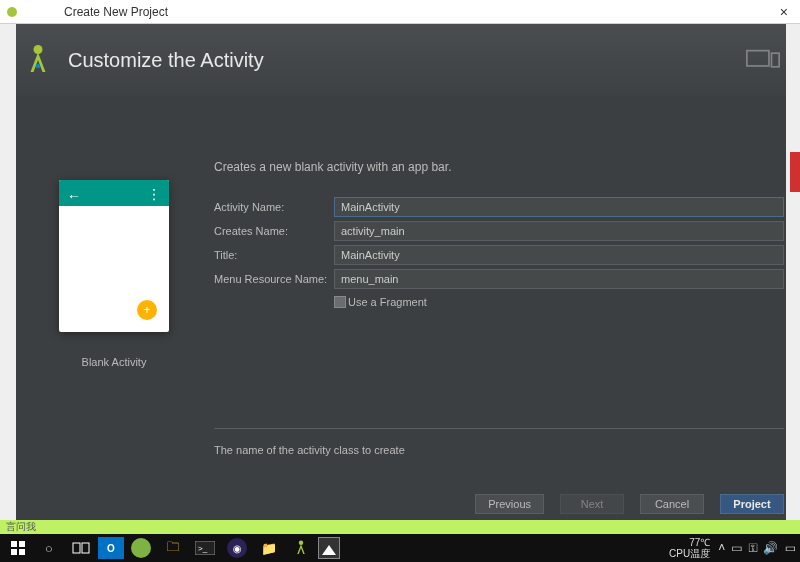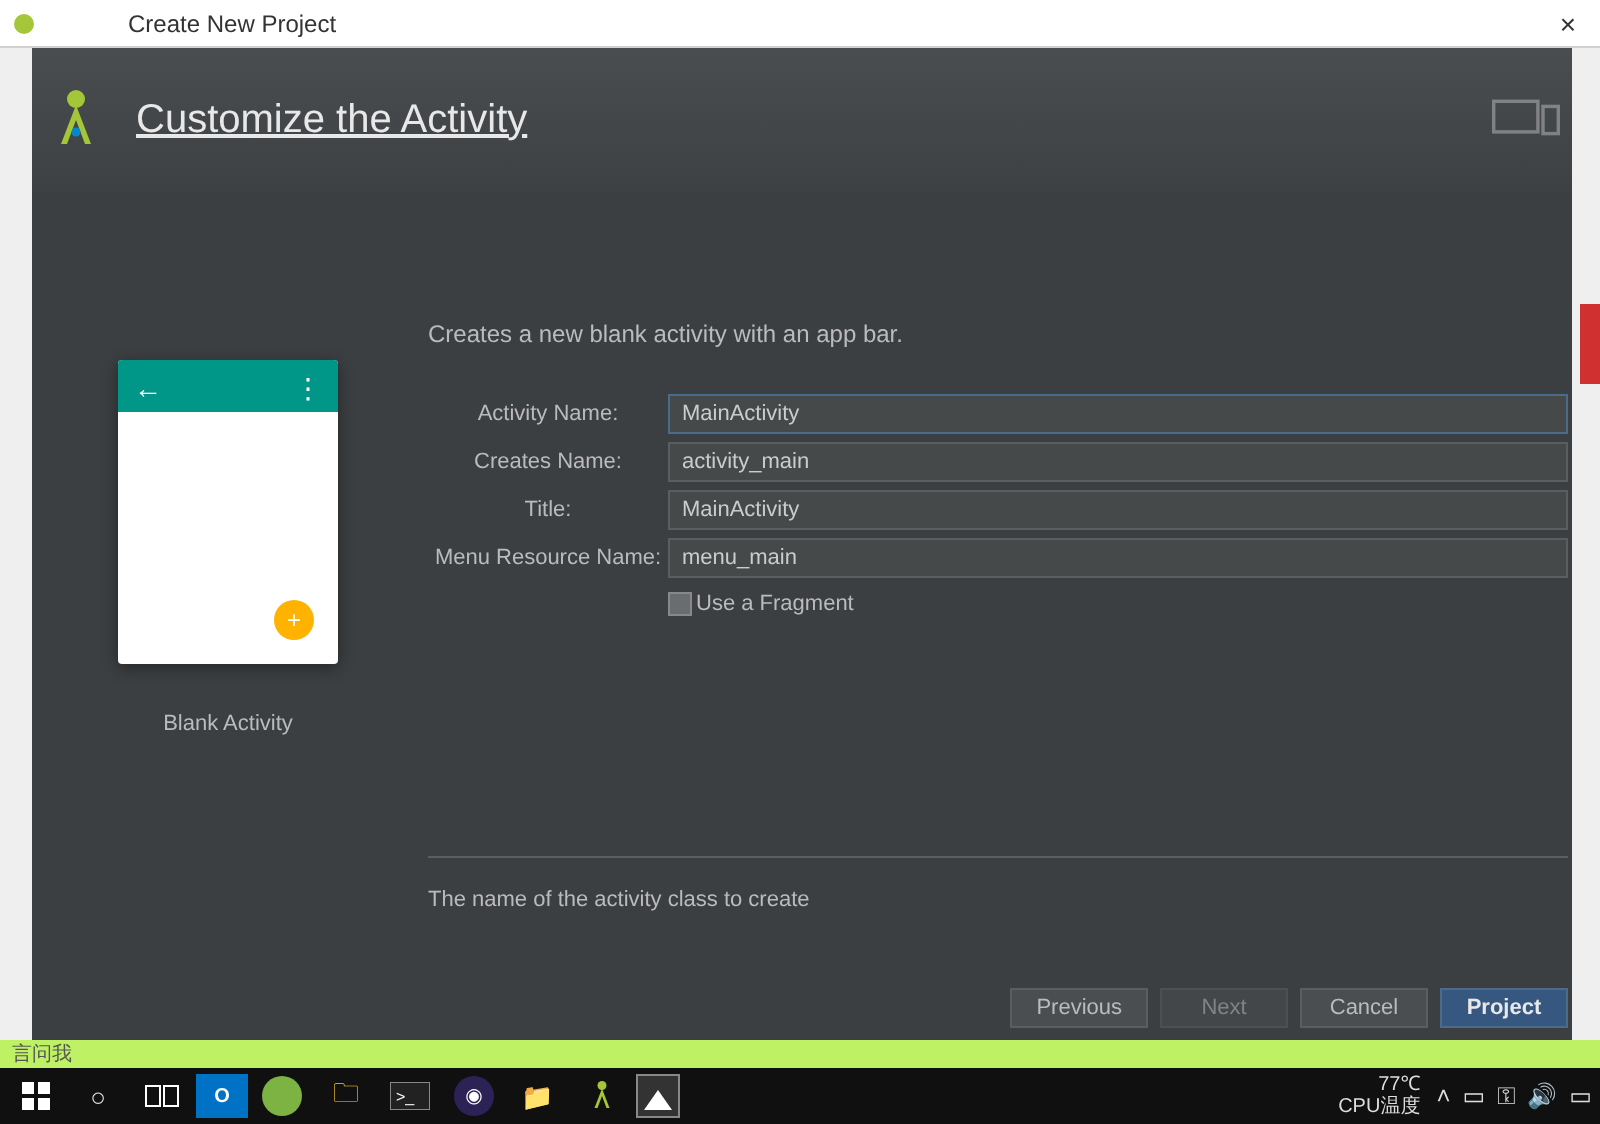--- a/index.html
+++ b/index.html
@@ -7,47 +7,47 @@
 
 .window-titlebar { height: 24px; background: #ffffff; display: flex; align-items: center; padding: 0 6px; justify-content: space-between; border-bottom: 1px solid #d0d0d0; }
 .title-left { display: flex; align-items: center; gap: 6px; }
 .title-icon { width: 12px; height: 12px; }
 .title-text { font-size: 12px; color: #333; margin-left: 40px; }
 .close-x { font-size: 14px; color: #333; padding: 0 6px; cursor: pointer; }
 
 .wizard-header { height: 72px; background: linear-gradient(#4a4d4f,#3e4143); display: flex; align-items: center; padding: 0 20px; justify-content: space-between; }
 .wizard-header-left { display: flex; align-items: center; gap: 12px; }
 .android-logo { width: 36px; height: 36px; }
-.wizard-title { color: #e8e8e8; font-size: 20px; font-weight: 300; text-decoration: underline; }
+.wizard-title { color: #e8e8e8; font-size: 20px; font-weight: 300; }
 .device-icon { width: 34px; height: 24px; opacity: .6; }
 
 .wizard-body { position: absolute; top: 96px; bottom: 42px; left: 16px; right: 16px; background: #3c3f41; }
 
 .left-panel { position: absolute; left: 28px; top: 84px; width: 140px; text-align: center; }
 .phone-preview { width: 110px; height: 152px; background: #fff; border-radius: 2px; box-shadow: 0 2px 8px rgba(0,0,0,.4); margin: 0 auto; position: relative; overflow: hidden; }
 .phone-header { height: 26px; background: #009688; position: relative; }
 .phone-back { position: absolute; left: 8px; top: 6px; color: #fff; font-size: 14px; }
 .phone-menu { position: absolute; right: 8px; top: 6px; color: #fff; font-size: 14px; }
 .phone-fab { position: absolute; right: 12px; bottom: 12px; width: 20px; height: 20px; background: #ffb300; border-radius: 50%; display: flex; align-items: center; justify-content: center; color: #fff; font-size: 12px; }
 .preview-caption { color: #bbb; font-size: 11px; margin-top: 24px; }
 
 .right-panel { position: absolute; left: 198px; right: 0; top: 64px; }
 .description { color: #bbb; font-size: 12px; margin-bottom: 22px; }
 .form-row { display: flex; align-items: center; height: 22px; margin-bottom: 2px; }
-.form-label { width: 120px; color: #bbb; font-size: 11px; text-align: center; }
+.form-label { width: 120px; color: #bbb; font-size: 11px; }
 .form-input { flex: 1; height: 20px; background: #45494a; border: 1px solid #5a5e60; color: #ccc; font-size: 11px; padding: 0 6px; outline: none; }
 .form-input.focused { border: 1px solid #4a6b8a; background: #45494a; }
 .checkbox-row { display: flex; align-items: center; margin-top: 6px; margin-left: 120px; gap: 2px; }
 .checkbox { width: 12px; height: 12px; background: #6a6d6f; border: 1px solid #888; }
 .checkbox-label { color: #bbb; font-size: 11px; }
 
 .hint-divider { position: absolute; left: 198px; right: 0; top: 332px; border-top: 1px solid #5a5e60; }
 .hint-text { position: absolute; left: 198px; top: 348px; color: #bbb; font-size: 11px; }
 
-.button-bar { position: absolute; right: 16px; bottom: 48px; display: flex; gap: 6px; padding-left: 48px; }
+.button-bar { position: absolute; right: 16px; bottom: 48px; display: flex; gap: 16px; padding-left: 48px; }
 .btn { min-width: 64px; height: 20px; font-size: 11px; border: 1px solid #5a5e60; background: #4b4e50; color: #bbb; display: flex; align-items: center; justify-content: center; padding: 0 12px; cursor: pointer; }
 .btn.disabled { opacity: .55; cursor: default; }
 .btn.primary { background: #365880; border-color: #4a6b8a; color: #e8e8e8; font-weight: 600; }
 
 .taskbar { position: absolute; left: 0; right: 0; bottom: 0; height: 28px; background: #101010; display: flex; align-items: center; justify-content: space-between; padding: 0 4px; }
 .taskbar-left { display: flex; align-items: center; gap: 2px; }
 .tb-item { width: 30px; height: 24px; display: flex; align-items: center; justify-content: center; color: #ddd; font-size: 13px; }
 .tb-item.start { width: 28px; }
 .tb-item.outlook { background: #0072c6; color: #fff; font-size: 10px; font-weight: bold; width: 26px; height: 22px; }
 .tb-item.round-green { background: #7cb342; border-radius: 50%; width: 20px; height: 20px; }

